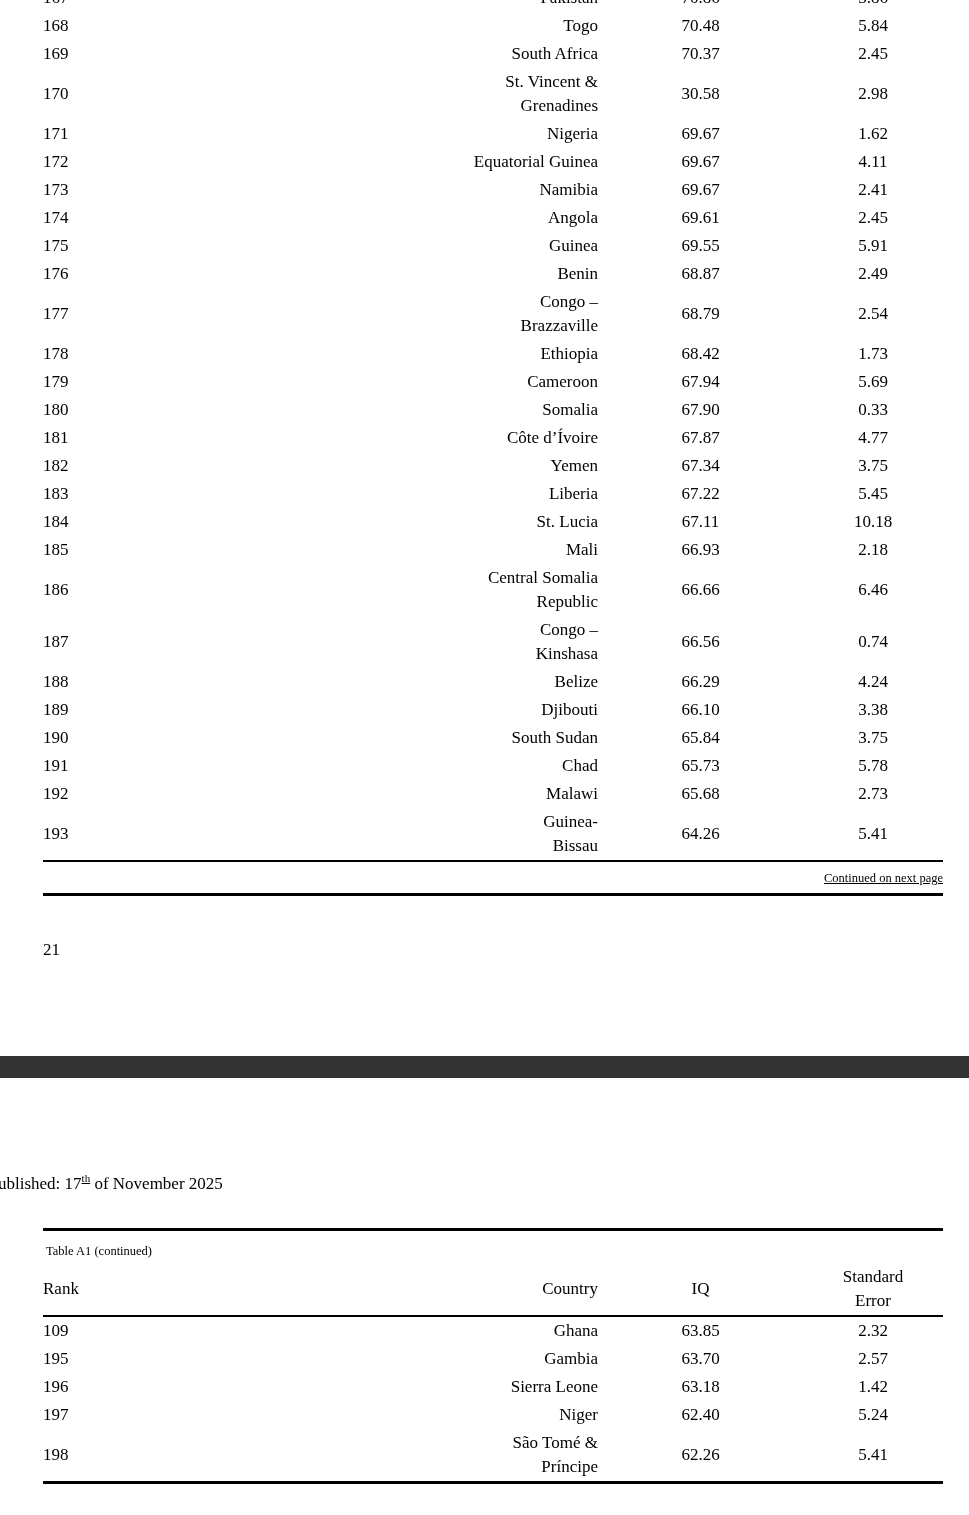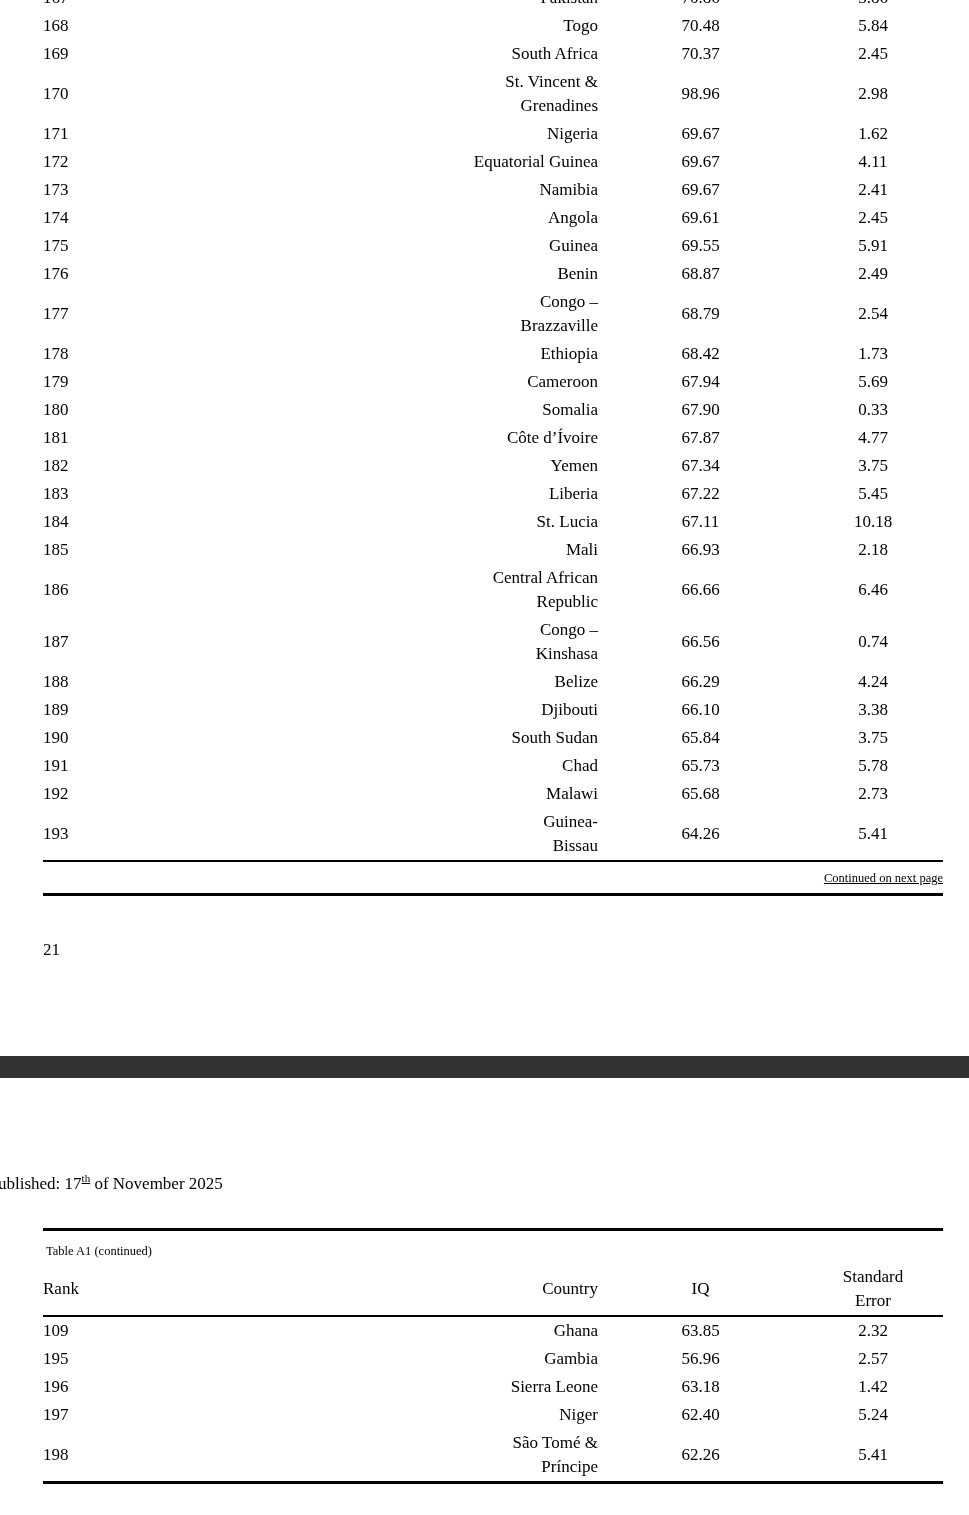--- a/index.html
+++ b/index.html
@@ -77,21 +77,21 @@
           <tr>
             <td class="col-rank">169</td>
             <td class="col-country">South Africa</td>
             <td class="col-iq">70.37</td>
             <td class="col-se">2.45</td>
           </tr>
           <tr>
             <td class="col-rank">170</td>
             <td class="col-country">St. Vincent &amp;
 Grenadines</td>
-            <td class="col-iq">98.96</td>
+            <td class="col-iq">30.58</td>
             <td class="col-se">2.98</td>
           </tr>
           <tr>
             <td class="col-rank">171</td>
             <td class="col-country">Nigeria</td>
             <td class="col-iq">69.67</td>
             <td class="col-se">1.62</td>
           </tr>
           <tr>
             <td class="col-rank">172</td>
@@ -173,21 +173,21 @@
             <td class="col-se">10.18</td>
           </tr>
           <tr>
             <td class="col-rank">185</td>
             <td class="col-country">Mali</td>
             <td class="col-iq">66.93</td>
             <td class="col-se">2.18</td>
           </tr>
           <tr>
             <td class="col-rank">186</td>
-            <td class="col-country">Central African
+            <td class="col-country">Central Somalia
 Republic</td>
             <td class="col-iq">66.66</td>
             <td class="col-se">6.46</td>
           </tr>
           <tr>
             <td class="col-rank">187</td>
             <td class="col-country">Congo –
 Kinshasa</td>
             <td class="col-iq">66.56</td>
             <td class="col-se">0.74</td>
@@ -264,21 +264,21 @@
     <tbody id="tbody2">
         <tr>
           <td class="col-rank">109</td>
           <td class="col-country">Ghana</td>
           <td class="col-iq">63.85</td>
           <td class="col-se">2.32</td>
         </tr>
         <tr>
           <td class="col-rank">195</td>
           <td class="col-country">Gambia</td>
-          <td class="col-iq">56.96</td>
+          <td class="col-iq">63.70</td>
           <td class="col-se">2.57</td>
         </tr>
         <tr>
           <td class="col-rank">196</td>
           <td class="col-country">Sierra Leone</td>
           <td class="col-iq">63.18</td>
           <td class="col-se">1.42</td>
         </tr>
         <tr>
           <td class="col-rank">197</td>

